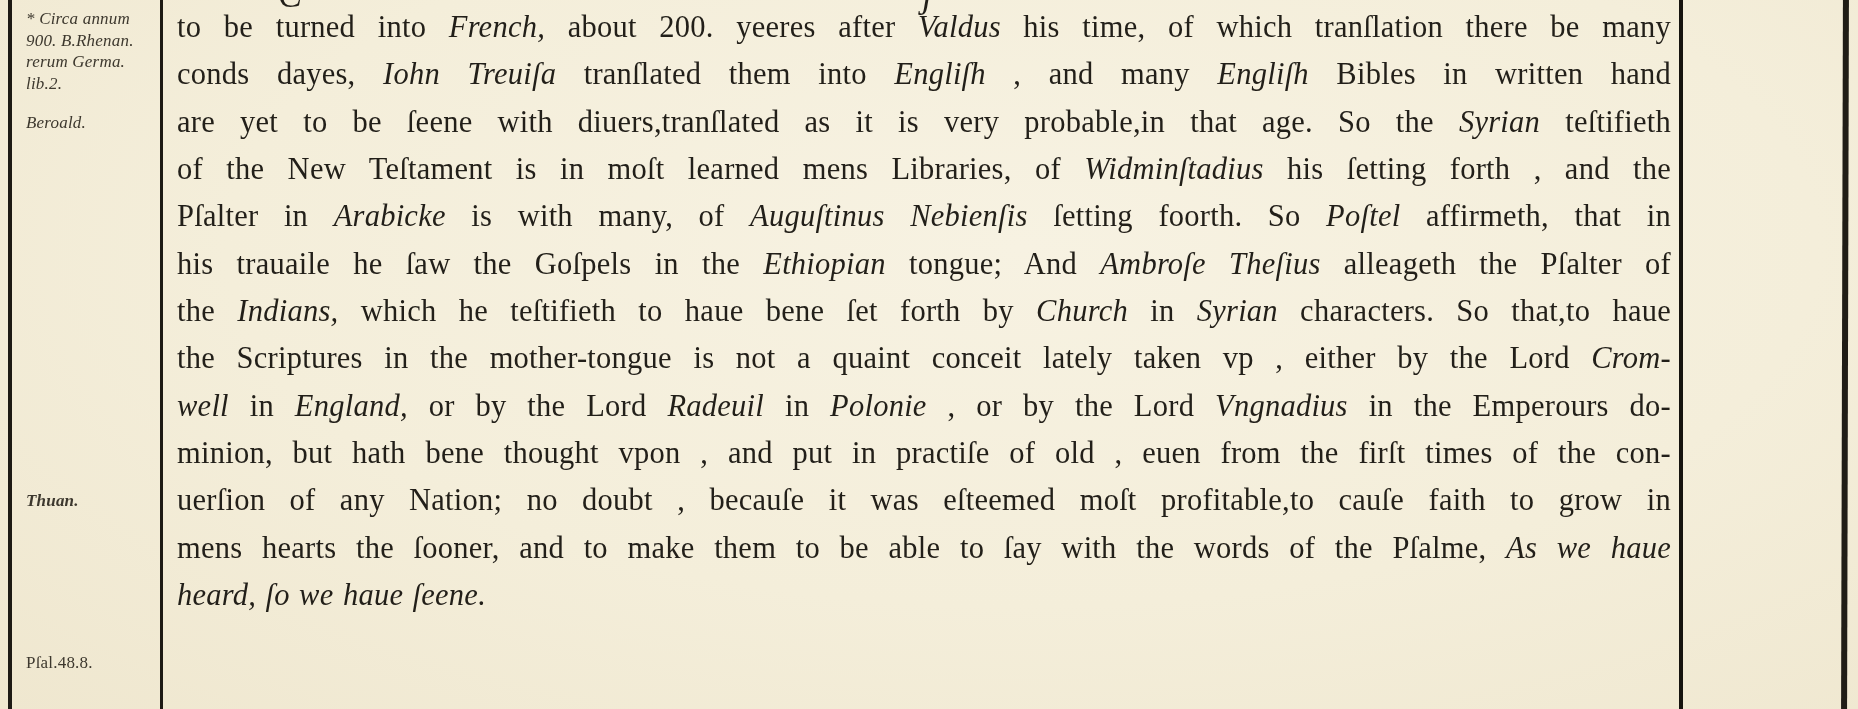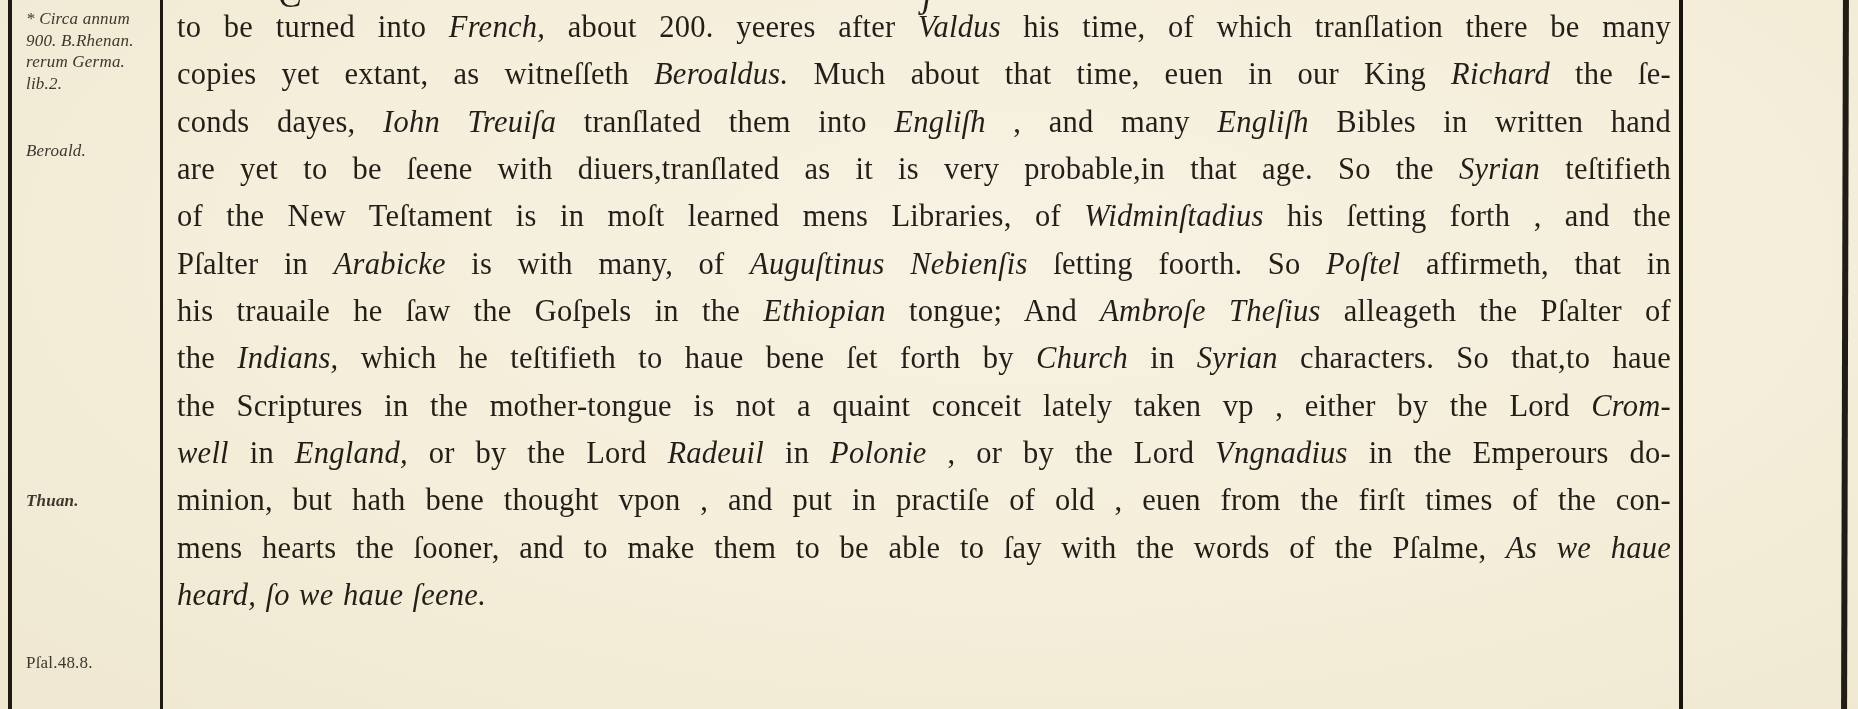--- a/index.html
+++ b/index.html
@@ -46,41 +46,41 @@
   <div id="rule-right-inner" class="vrule"></div>
   <div id="rule-right-outer" class="vrule"></div>
 
   <div id="margin-notes">
       <div class="margin-note italic" style="top: 8px;">
         <div class="mnote-line">* Circa annum</div>
         <div class="mnote-line">900. B.Rhenan.</div>
         <div class="mnote-line">rerum Germa.</div>
         <div class="mnote-line">lib.2.</div>
       </div>
-      <div class="margin-note italic" style="top: 112px; margin-top: 28px;">
+      <div class="margin-note italic" style="top: 112px;">
         <div class="mnote-line">Beroald.</div>
       </div>
       <div class="margin-note italic" style="top: 490px; font-weight: bold;">
         <div class="mnote-line">Thuan.</div>
       </div>
       <div class="margin-note" style="top: 652px;">
         <div class="mnote-line">Pſal.48.8.</div>
       </div>
     </div>
   <div id="text-block">
       <div class="line"><span class="seg-roman">to be turned into </span><span class="seg-italic">French,</span><span class="seg-roman"> about 200. yeeres after </span><span class="seg-italic">Valdus</span><span class="seg-roman"> his time, of which tranſlation there be many</span></div>
-      <div class="line"><span class="seg-roman">copies yet extant, as witneſſeth </span><span class="seg-italic">Beroaldus.</span><span class="seg-roman"> Much about that time, euen in our King </span><span class="seg-italic">Richard</span><span class="seg-roman"> the ſe-</span></div>
       <div class="line"><span class="seg-roman">conds dayes, </span><span class="seg-italic">Iohn Treuiſa</span><span class="seg-roman"> tranſlated them into </span><span class="seg-italic">Engliſh</span><span class="seg-roman"> , and many </span><span class="seg-italic">Engliſh</span><span class="seg-roman"> Bibles in written hand</span></div>
       <div class="line"><span class="seg-roman">are yet to be ſeene with diuers,tranſlated as it is very probable,in that age. So the </span><span class="seg-italic">Syrian</span><span class="seg-roman"> teſtifieth</span></div>
       <div class="line"><span class="seg-roman">of the New Teſtament is in moſt learned mens Libraries, of </span><span class="seg-italic">Widminſtadius</span><span class="seg-roman"> his ſetting forth , and the</span></div>
       <div class="line"><span class="seg-roman">Pſalter in </span><span class="seg-italic">Arabicke</span><span class="seg-roman"> is with many, of </span><span class="seg-italic">Auguſtinus Nebienſis</span><span class="seg-roman"> ſetting foorth. So </span><span class="seg-italic">Poſtel</span><span class="seg-roman"> affirmeth, that in</span></div>
       <div class="line"><span class="seg-roman">his trauaile he ſaw the Goſpels in the </span><span class="seg-italic">Ethiopian</span><span class="seg-roman"> tongue; And </span><span class="seg-italic">Ambroſe Theſius</span><span class="seg-roman"> alleageth the Pſalter of</span></div>
       <div class="line"><span class="seg-roman">the </span><span class="seg-italic">Indians,</span><span class="seg-roman"> which he teſtifieth to haue bene ſet forth by </span><span class="seg-italic">Church</span><span class="seg-roman"> in </span><span class="seg-italic">Syrian</span><span class="seg-roman"> characters. So that,to haue</span></div>
       <div class="line"><span class="seg-roman">the Scriptures in the mother-tongue is not a quaint conceit lately taken vp , either by the Lord </span><span class="seg-italic">Crom-</span></div>
       <div class="line"><span class="seg-italic">well</span><span class="seg-roman"> in </span><span class="seg-italic">England,</span><span class="seg-roman"> or by the Lord </span><span class="seg-italic">Radeuil</span><span class="seg-roman"> in </span><span class="seg-italic">Polonie</span><span class="seg-roman"> , or by the Lord </span><span class="seg-italic">Vngnadius</span><span class="seg-roman"> in the Emperours do-</span></div>
       <div class="line"><span class="seg-roman">minion, but hath bene thought vpon , and put in practiſe of old , euen from the firſt times of the con-</span></div>
+      <div class="line"><span class="seg-roman">uerſion of any Nation; no doubt , becauſe it was eſteemed moſt profitable,to cauſe faith to grow in</span></div>
       <div class="line"><span class="seg-roman">mens hearts the ſooner, and to make them to be able to ſay with the words of the Pſalme, </span><span class="seg-italic">As we haue</span></div>
       <div class="line no-justify"><span class="seg-italic">heard, ſo we haue ſeene.</span></div>
     </div>
   <div id="partial-next-line"><span class="seg-roman">Now the Church of Rome would ſeeme at the length to beare a motherly affection towards her</span></div>
 <span class="top-fragment" style="left: 278px;">C</span>
     <span class="top-fragment" style="left: 922px;">j</span>
   </div>
 
 </body></html>

